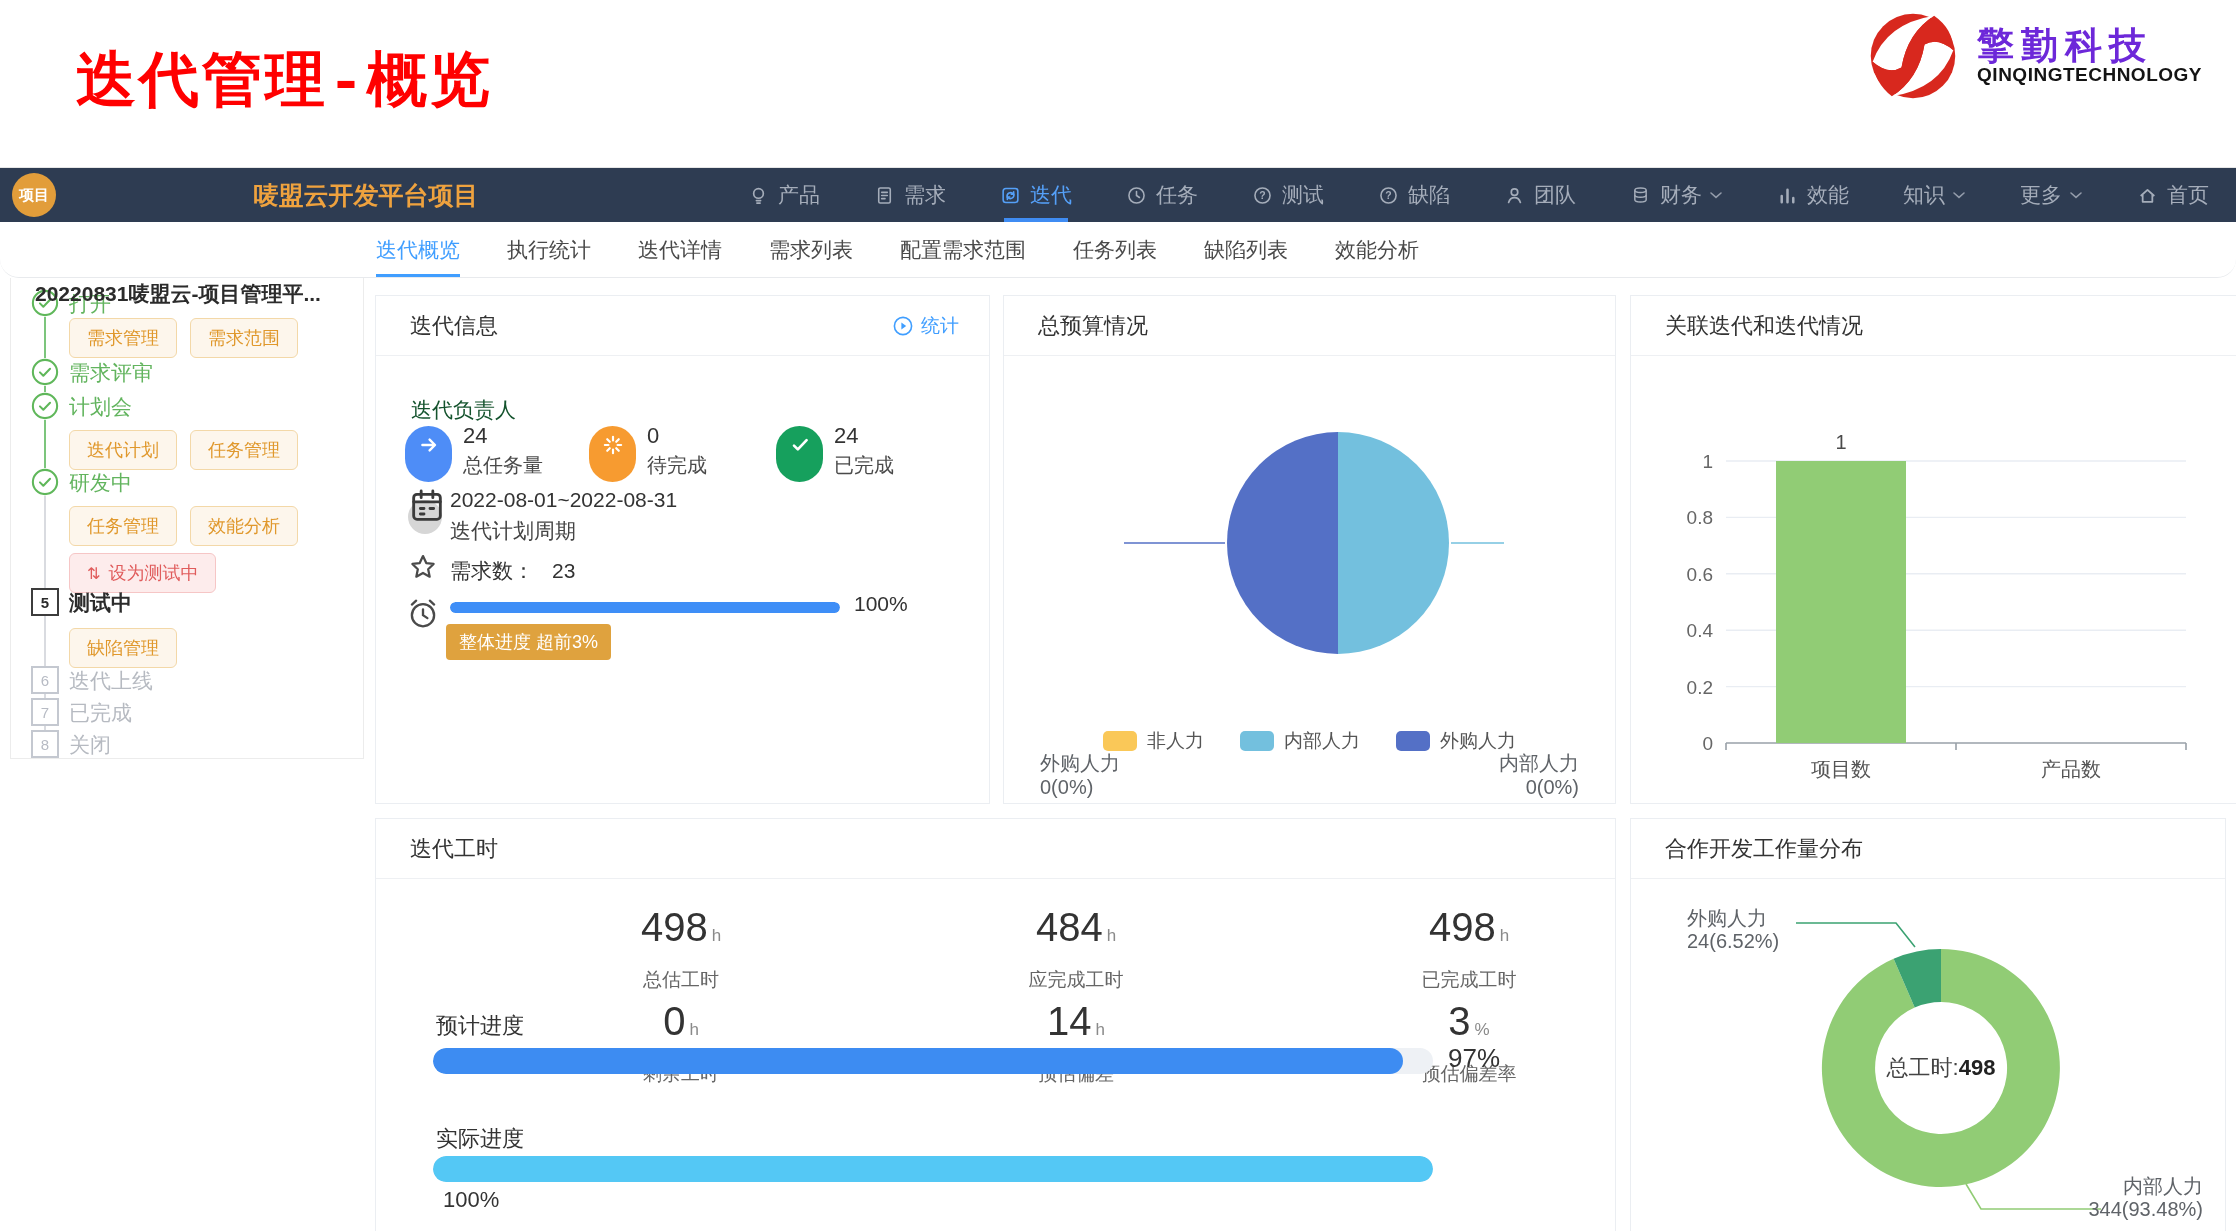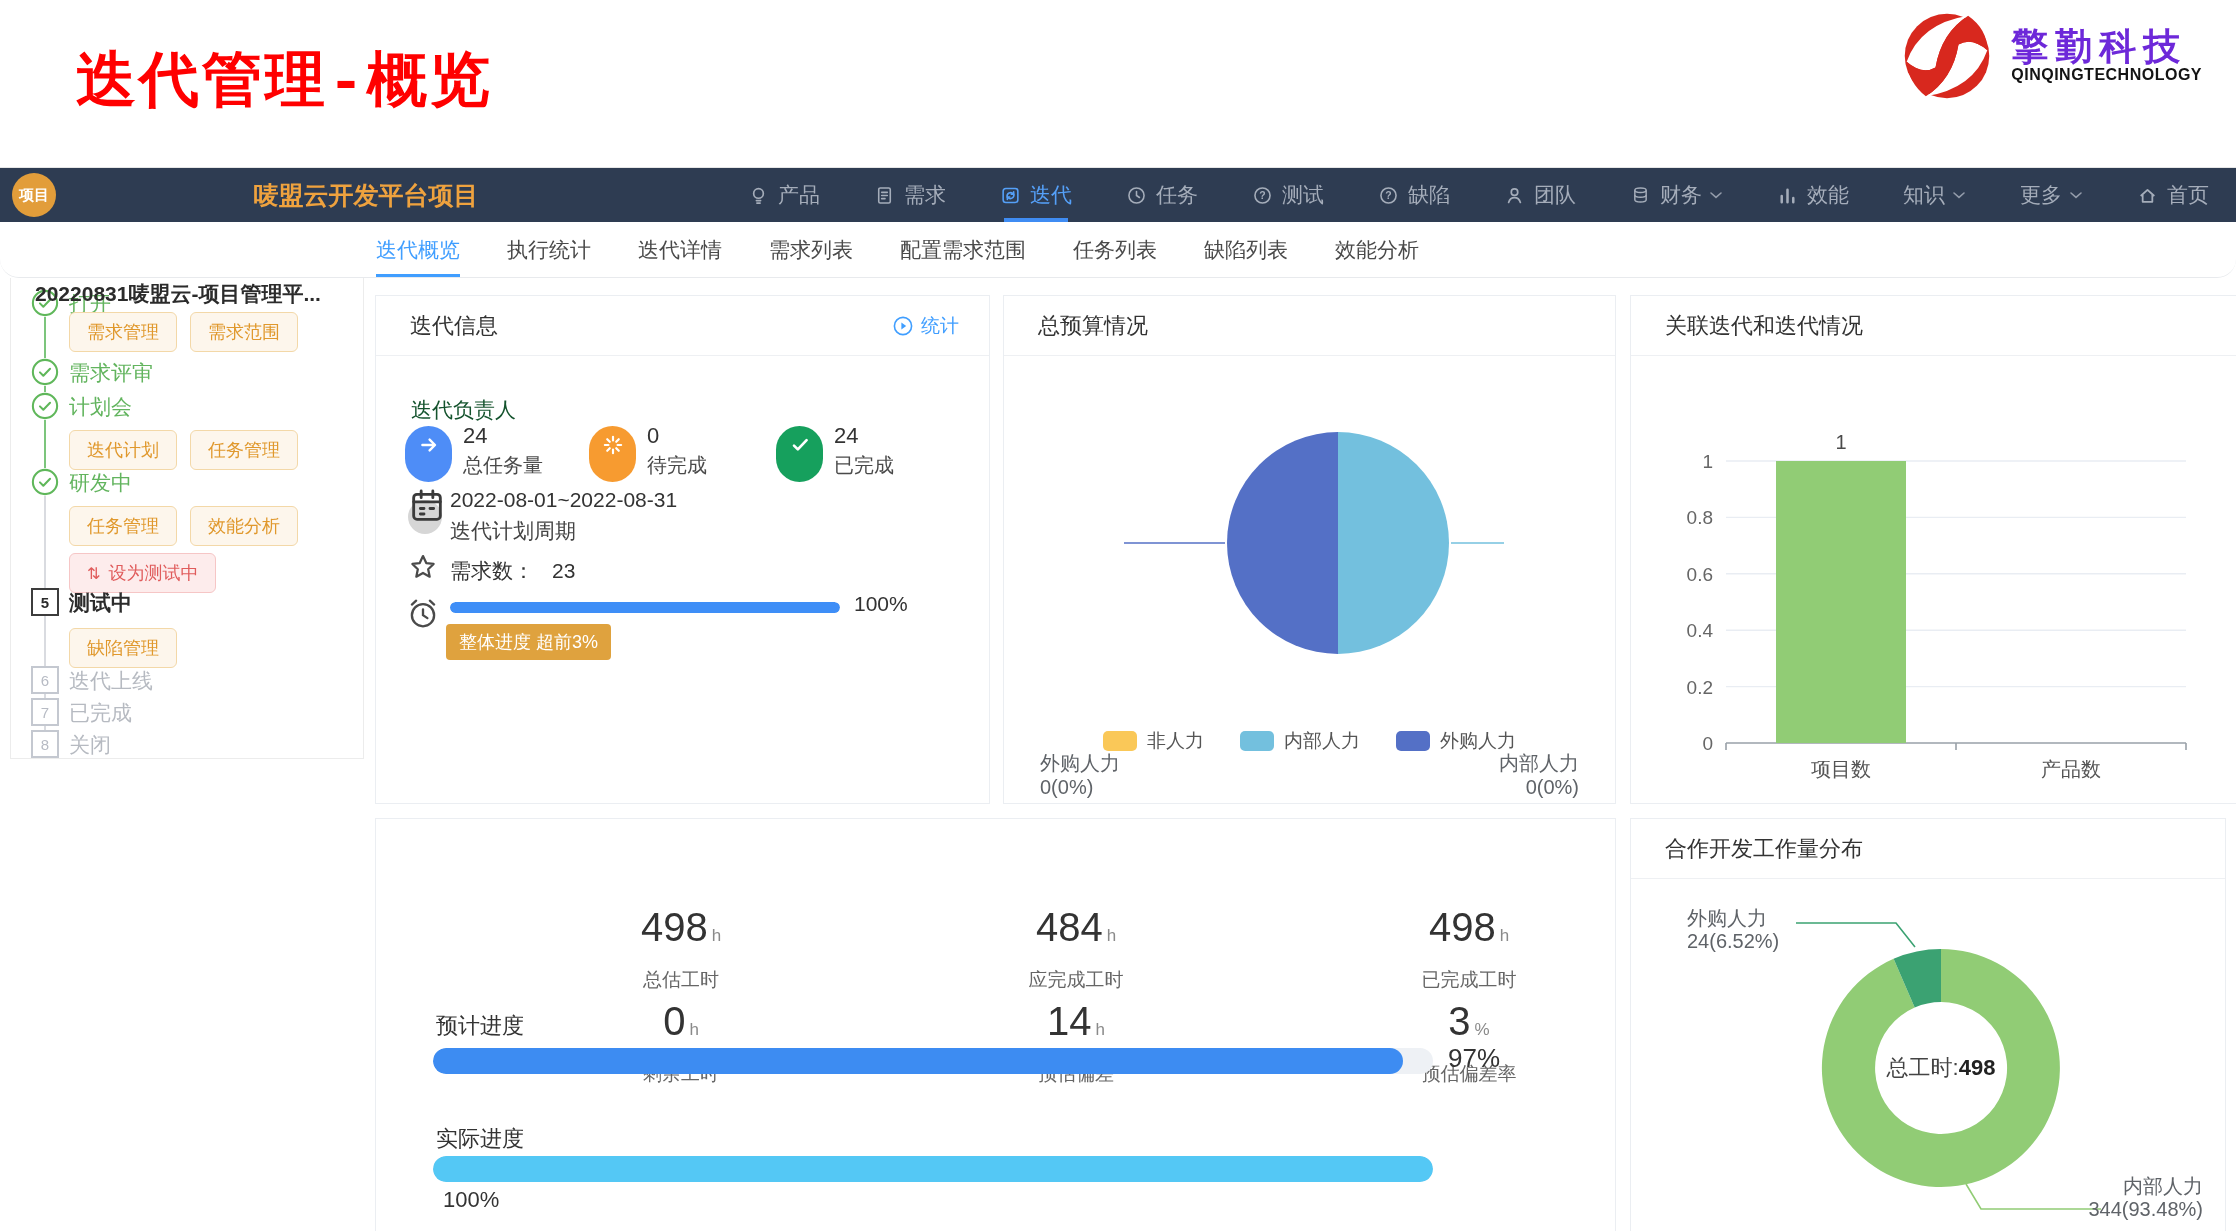--- a/index.html
+++ b/index.html
@@ -5,21 +5,21 @@
   html,body{margin:0;padding:0;background:#fff;}
   .stage{position:relative;width:2236px;height:1231px;background:#fff;overflow:hidden;
          font-family:"Liberation Sans","DejaVu Sans",sans-serif;color:#333;}
   
   .header{position:absolute;left:0;top:0;width:2236px;height:168px;background:#fff;border-bottom:1px solid #e6e6e6;box-sizing:border-box;}
   .page-title{position:absolute;left:76px;top:40px;font-size:60px;font-weight:bold;color:#ff0000;letter-spacing:3px;white-space:nowrap;font-family:Liberation Mono, monospace;}
   .logo{position:absolute;right:34px;top:8px;display:flex;align-items:center;gap:16px;}
   .logo-mark{width:96px;height:96px;}
   .logo-text{display:flex;flex-direction:column;line-height:1.05;}
   .logo-name{font-size:37px;font-weight:bold;color:#6d28d9;letter-spacing:7px;}
-  .logo-sub{font-size:16px;font-weight:bold;color:#141414;letter-spacing:0.5px;}
+  .logo-sub{font-size:19px;font-weight:bold;color:#141414;letter-spacing:0.5px;}
   
   .navbar{position:absolute;left:0;top:168px;width:2236px;height:54px;background:#2e3c52;display:flex;align-items:center;box-sizing:border-box;padding-left:12px;justify-content:space-between;}
   .proj-badge{flex:none;width:44px;height:44px;border-radius:50%;background:#e29d3a;color:#fff;font-size:15px;font-weight:bold;display:flex;align-items:center;justify-content:center;}
   .proj-name{color:#efa23e;font-size:25px;font-weight:bold;margin-left:13px;white-space:nowrap;}
   .nav-items{display:flex;height:100%;margin-left:58px;}
   .nav-item{position:relative;display:flex;align-items:center;gap:9px;padding:0 27px;color:#a5adba;font-size:21px;cursor:pointer;white-space:nowrap;}
   .nav-item .nav-ico svg{display:block;}
   .nav-item.active{color:#55a0f8;}
   .nav-item.active::after{content:"";position:absolute;left:50%;transform:translateX(-50%);bottom:0;width:64px;height:4px;background:#3f8cf3;}
   .chev{display:flex;margin-left:-2px;opacity:.85;}
@@ -273,21 +273,21 @@
     <div class="sidebar-title">20220831唛盟云-项目管理平...</div>
     <div class="tl-line green"></div>
     <div class="tl-line gray"></div>
   <div class="tl-circle" style="top: 11px;">
         <svg width="28" height="28" viewBox="0 0 30 30" fill="none">
           <circle cx="15" cy="15" r="13" fill="#fff" stroke="#5fb75a" stroke-width="2.2"></circle>
           <path d="M9.6 15.4l3.6 3.6 7.2-7.4" stroke="#5fb75a" stroke-width="2.2" stroke-linecap="round" stroke-linejoin="round"></path>
         </svg>
       </div>
       <div class="tl-label done" style="top: 12px;">打开</div>
-      <div class="btn-row" style="top: 34px;">
+      <div class="btn-row" style="top: 40px;">
         <button class="side-btn">需求管理</button>
         <button class="side-btn">需求范围</button>
       </div>
       <div class="tl-circle" style="top: 80px;">
         <svg width="28" height="28" viewBox="0 0 30 30" fill="none">
           <circle cx="15" cy="15" r="13" fill="#fff" stroke="#5fb75a" stroke-width="2.2"></circle>
           <path d="M9.6 15.4l3.6 3.6 7.2-7.4" stroke="#5fb75a" stroke-width="2.2" stroke-linecap="round" stroke-linejoin="round"></path>
         </svg>
       </div>
       <div class="tl-label done" style="top: 81px;">需求评审</div>
@@ -458,20 +458,23 @@
         <line x1="325" y1="387" x2="325" y2="394" stroke="#99a0a8" stroke-width="1.6"></line>
         <line x1="555" y1="387" x2="555" y2="394" stroke="#99a0a8" stroke-width="1.6"></line>
         <text x="210" y="420" text-anchor="middle" font-size="20" fill="#555">项目数</text>
         <rect x="145" y="105" width="130" height="282" fill="#91cc75"></rect>
         <text x="210" y="93" text-anchor="middle" font-size="20" fill="#4a4a4a">1</text>
         <text x="440" y="420" text-anchor="middle" font-size="20" fill="#555">产品数</text>
       </svg>
   </div>
 
   <div class="card" id="card-hours">
+    <div class="card-header">
+      <span class="card-title">迭代工时</span>
+    </div>
 
     <div class="hcol" style="left:145px;top:88px;">
       <div class="hnum"><span>498</span><span class="hunit">h</span></div>
       <div class="hlbl">总估工时</div>
       <div class="hnum" style="margin-top:8px;"><span>0</span><span class="hunit">h</span></div>
       <div class="hlbl">剩余工时</div>
     </div>
     <div class="hcol" style="left:540px;top:88px;">
       <div class="hnum"><span>484</span><span class="hunit">h</span></div>
       <div class="hlbl">应完成工时</div>

